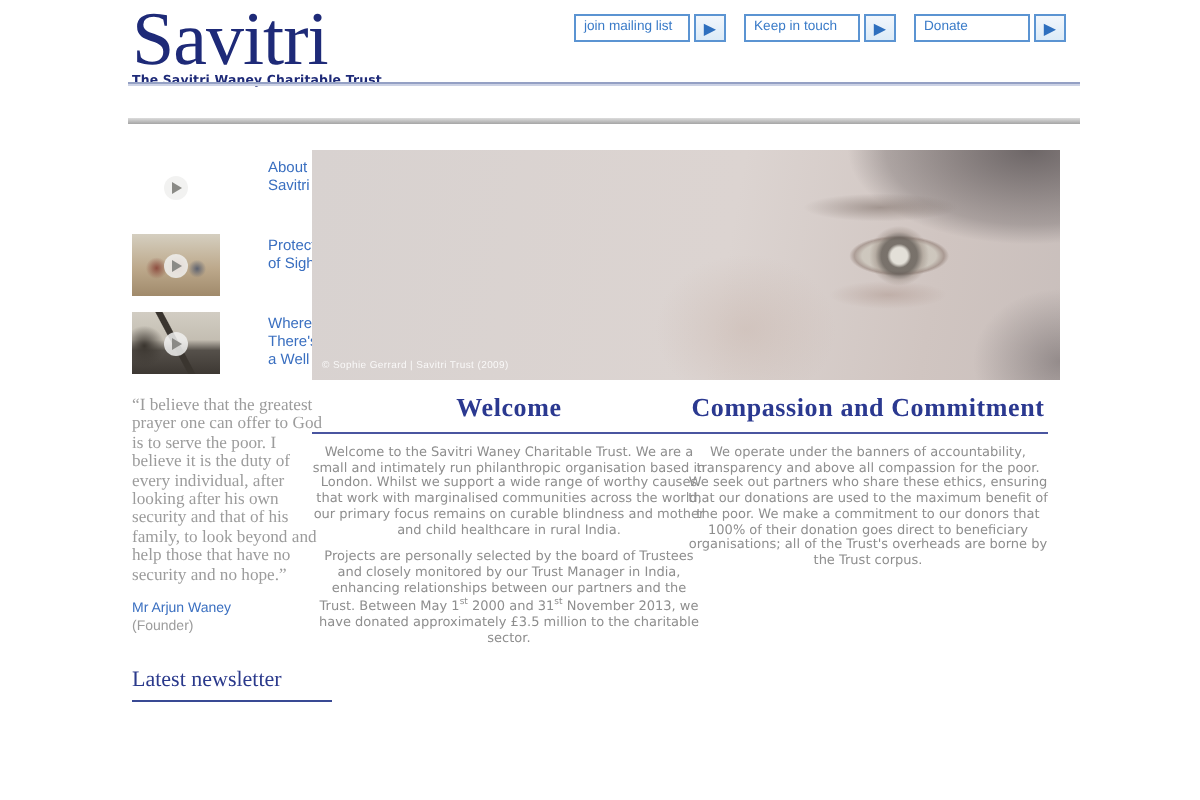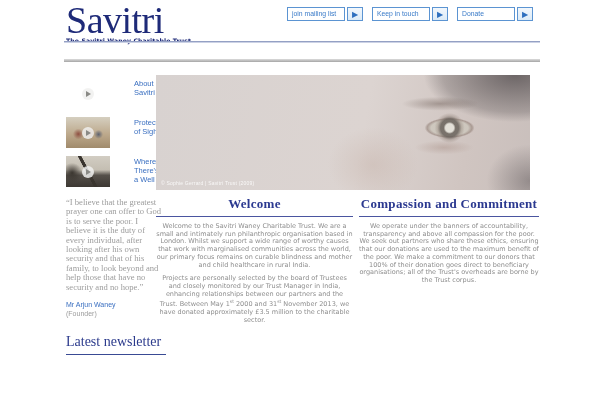--- a/index.html
+++ b/index.html
@@ -89,21 +89,21 @@
   
   .side-text { position:absolute; left:66px; top:198px; width:97px; }
   .quote {
     font-family:"Liberation Serif", serif; font-size:8.6px; line-height:9.4px;
     color:#9c9c9c;
   }
   .quote-author { margin-top:9px; font-size:7px; color:#3a6fc0; }
   .quote-role { margin-top:2px; font-size:7px; color:#9c9c9c; }
   .side-links { margin-top:15px; width:100px; }
   .side-link {
-    display:block; font-family:"Liberation Serif", serif; font-size:14px;
+    display:block; font-family:"Liberation Serif", serif; font-size:11px;
     color:#2b3a8c; text-decoration:none; padding:2px 0 4px 0;
     border-bottom:1px solid #394a94;
   }
 
   
   .hero {
     position:absolute; left:156px; top:75px; width:374px; height:115px;
     background:
       radial-gradient(circle at 78.5% 46%, #e3e0d8 0px 4px, rgba(227,224,216,0.55) 5px, rgba(227,224,216,0) 6px),
       radial-gradient(circle at 78.5% 46%, rgba(0,0,0,0) 0 3px, rgba(92,85,79,0.75) 5px 9px, rgba(138,123,113,0.35) 12px, rgba(138,123,113,0) 15px),
@@ -116,21 +116,21 @@
       linear-gradient(100deg, #d8d2d0 0%, #dcd4d1 55%, #d0c5c1 82%, #c9bfbc 100%);
   }
   .hero-caption {
     position:absolute; left:5px; bottom:4px; font-size:5px;
     color:rgba(255,255,255,0.85); letter-spacing:0.2px;
   }
 
   
   .col { position:absolute; top:196px;text-align:center; }
   .col-welcome { left:156px; width:197px; }
-  .col-compassion { left:359px; width:180px; }
+  .col-compassion { left:344px; width:180px; }
   .col h2 {
     font-family:"Liberation Serif", serif; font-size:13px; font-weight:bold;
     color:#2b3990; letter-spacing:0.3px; padding-bottom:4px;
     border-bottom:1px solid #4a55a0;
   }
   .col p {
     margin-top:6px; font-family:"DejaVu Sans", sans-serif; font-size:6.5px;
     line-height:7.7px; color:#8e8e8e;
   }
   .col sup { font-size:4.5px; vertical-align:super; }

